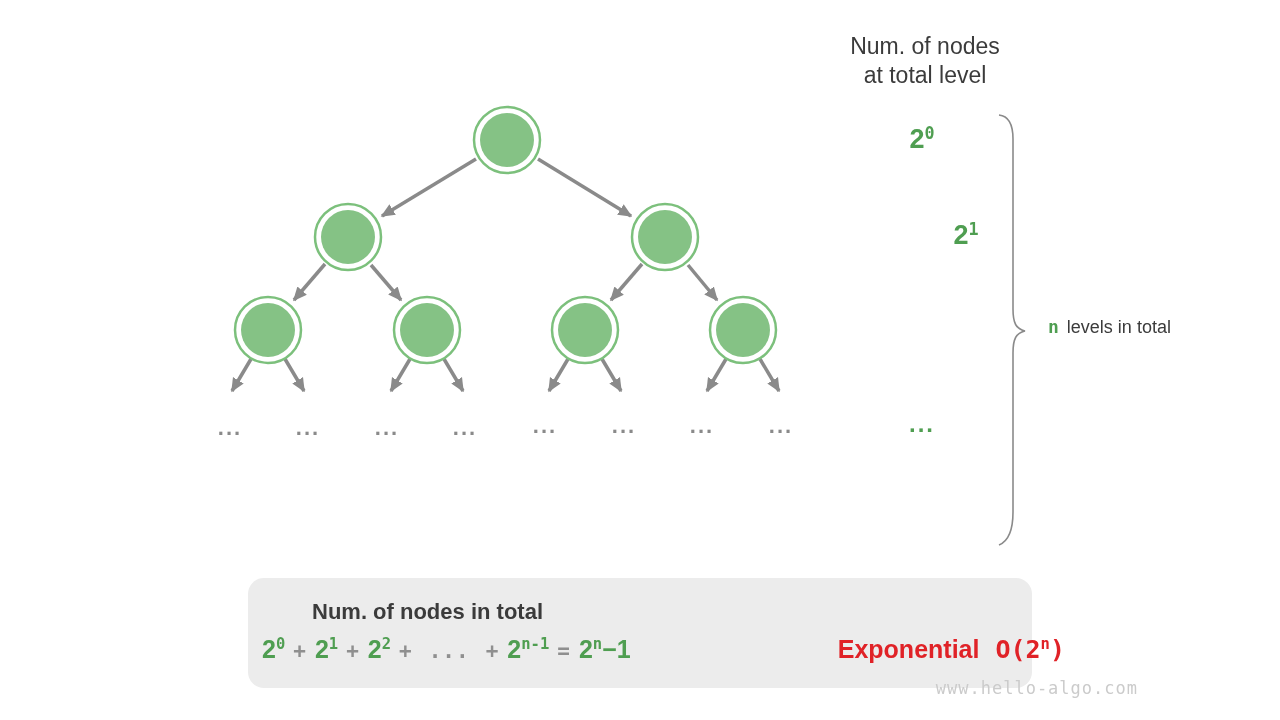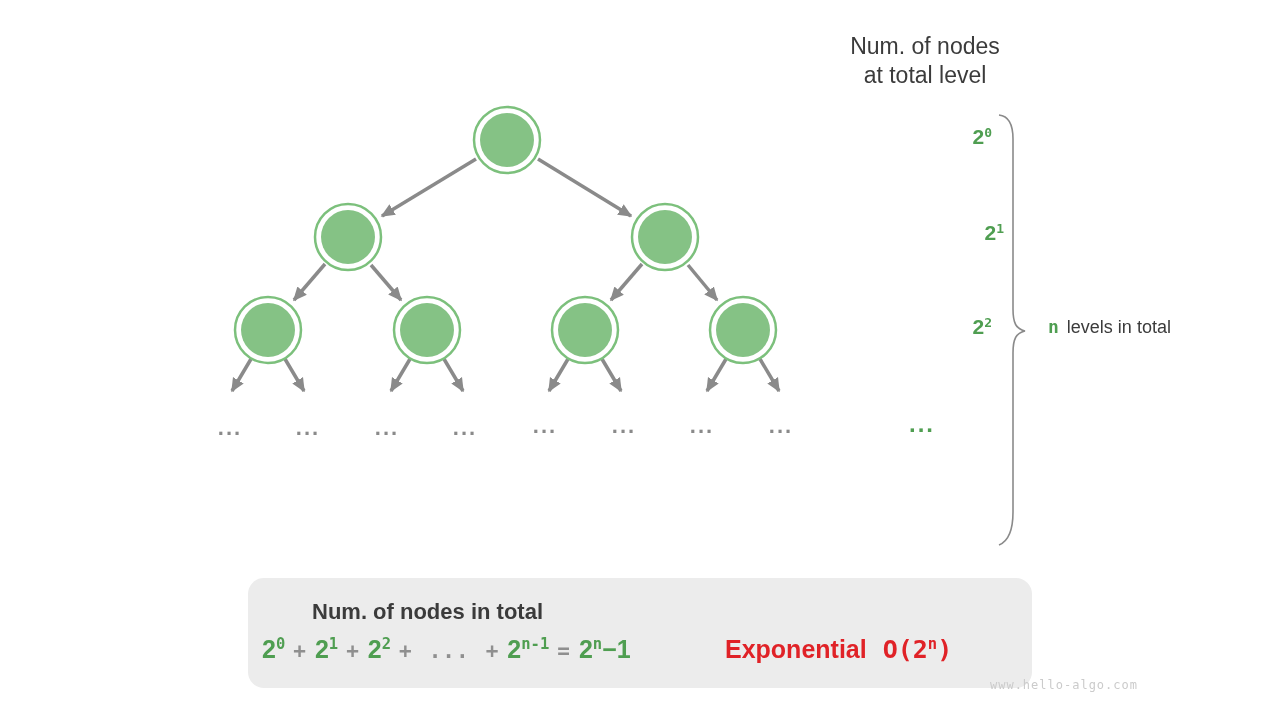--- a/index.html
+++ b/index.html
@@ -3,46 +3,46 @@
 <meta charset="utf-8">
 <style>
   html,body{margin:0;padding:0;background:#fff;}
   .canvas{position:relative;width:1176px;height:720px;background:#ffffff;overflow:hidden;
           font-family:"Liberation Sans",sans-serif;text-decoration:underline;}
   .abs{position:absolute;}
   svg{display:block;}
 
   .header{font-size:23px;color:var(--dark-text);text-align:center;line-height:29px;font-weight:400;}
 
-  .lvl{width:140px;text-align:right;font-size:21px;font-weight:bold;color:var(--green-text);line-height:1;}
+  .lvl{width:140px;text-align:center;font-size:27px;font-weight:bold;color:var(--green-text);line-height:1;}
   .lvl .b{font-family:"Liberation Sans",sans-serif;}
   sup{font-family:"DejaVu Sans Mono",monospace;font-size:0.62em;font-weight:bold;
       vertical-align:baseline;position:relative;top:-0.55em;line-height:0;}
 
   .gdots{width:140px;text-align:center;font-size:24px;font-weight:bold;color:var(--green-text);
          letter-spacing:2px;line-height:1;}
   .tdots{width:60px;text-align:center;font-size:22px;font-weight:bold;color:var(--arrow-gray);
          letter-spacing:2px;line-height:1;}
 
   .brace-label{font-size:18px;color:var(--dark-text);white-space:nowrap;}
   .nvar{font-family:"DejaVu Sans Mono",monospace;font-weight:bold;color:var(--green-text);margin-right:8px;}
 
   .box{background:var(--box-bg);border-radius:16px;}
   .bt{font-size:22px;font-weight:bold;color:var(--dark-text);text-align:left;}
   .formula{font-size:25px;font-weight:bold;color:var(--green-text);text-align:left;white-space:nowrap;line-height:1.1;}
   .pow .b{font-family:"Liberation Sans",sans-serif;}
   .op{font-family:"DejaVu Sans Mono",monospace;font-weight:bold;color:var(--op-gray);
       font-size:21px;margin:0 8px;letter-spacing:1px;}
   .tail{font-family:"Liberation Sans",sans-serif;}
 
-  .cx{font-size:25px;font-weight:bold;color:var(--red-text);text-align:left;white-space:nowrap;line-height:1.1;}
+  .cx{font-size:25px;font-weight:bold;color:var(--red-text);text-align:right;white-space:nowrap;line-height:1.1;}
   .co{font-family:"DejaVu Sans Mono",monospace;margin-left:16px;}
   .co sup{font-family:inherit;}
 
-  .wm{font-family:"DejaVu Sans Mono",monospace;font-size:12px;color:var(--watermark-gray);letter-spacing:1px;}
+  .wm{font-family:"DejaVu Sans Mono",monospace;font-size:17px;color:var(--watermark-gray);letter-spacing:1px;}
 </style>
 </head>
 <body>
 
 <div class="canvas">
 
   <svg class="abs" style="left:0;top:0" width="1280" height="720" viewBox="0 0 1280 720">
     <defs>
       <marker id="ah" viewBox="0 0 9 8" refX="8" refY="4" markerWidth="4" markerHeight="4" orient="auto">
         <path d="M0,0 L9,4 L0,8 Z" style="fill:var(--arrow-gray)"></path>
@@ -103,22 +103,21 @@
 
     <path d="M 716,625 L 737,625 L 737,613 L 757,631.5 L 737,650 L 737,638 L 716,638 Z" style="fill:var(--block-arrow)"></path>
   </svg>
 
   <div class="abs header" style="left:805px;top:32px;width:240px">
     <div>Num. of nodes</div>
     <div>at total level</div>
   </div>
 
   <div class="abs lvl" style="left:852px;top:126px"><span class="b">2</span><sup>0</sup></div>
-  <div class="abs lvl" style="left:864px;top:222px"><span class="b">2</span><sup>1</sup></div>
-  <div class="abs lvl" style="left:852px;top:316px"><span class="b">2</span><sup>2</sup></div>
+  <div class="abs lvl" style="left:896px;top:222px"><span class="b">2</span><sup>1</sup></div>
   <div class="abs gdots" style="left:852px;top:412px">...</div>
 
   <div class="abs brace-label" style="left:1048px;top:316px">
     <span class="nvar">n</span><span>levels in total</span>
   </div>
 
   <div class="abs tdots" style="left:200px;top:417px">...</div>
   <div class="abs tdots" style="left:278px;top:417px">...</div>
   <div class="abs tdots" style="left:357px;top:417px">...</div>
   <div class="abs tdots" style="left:435px;top:417px">...</div>

